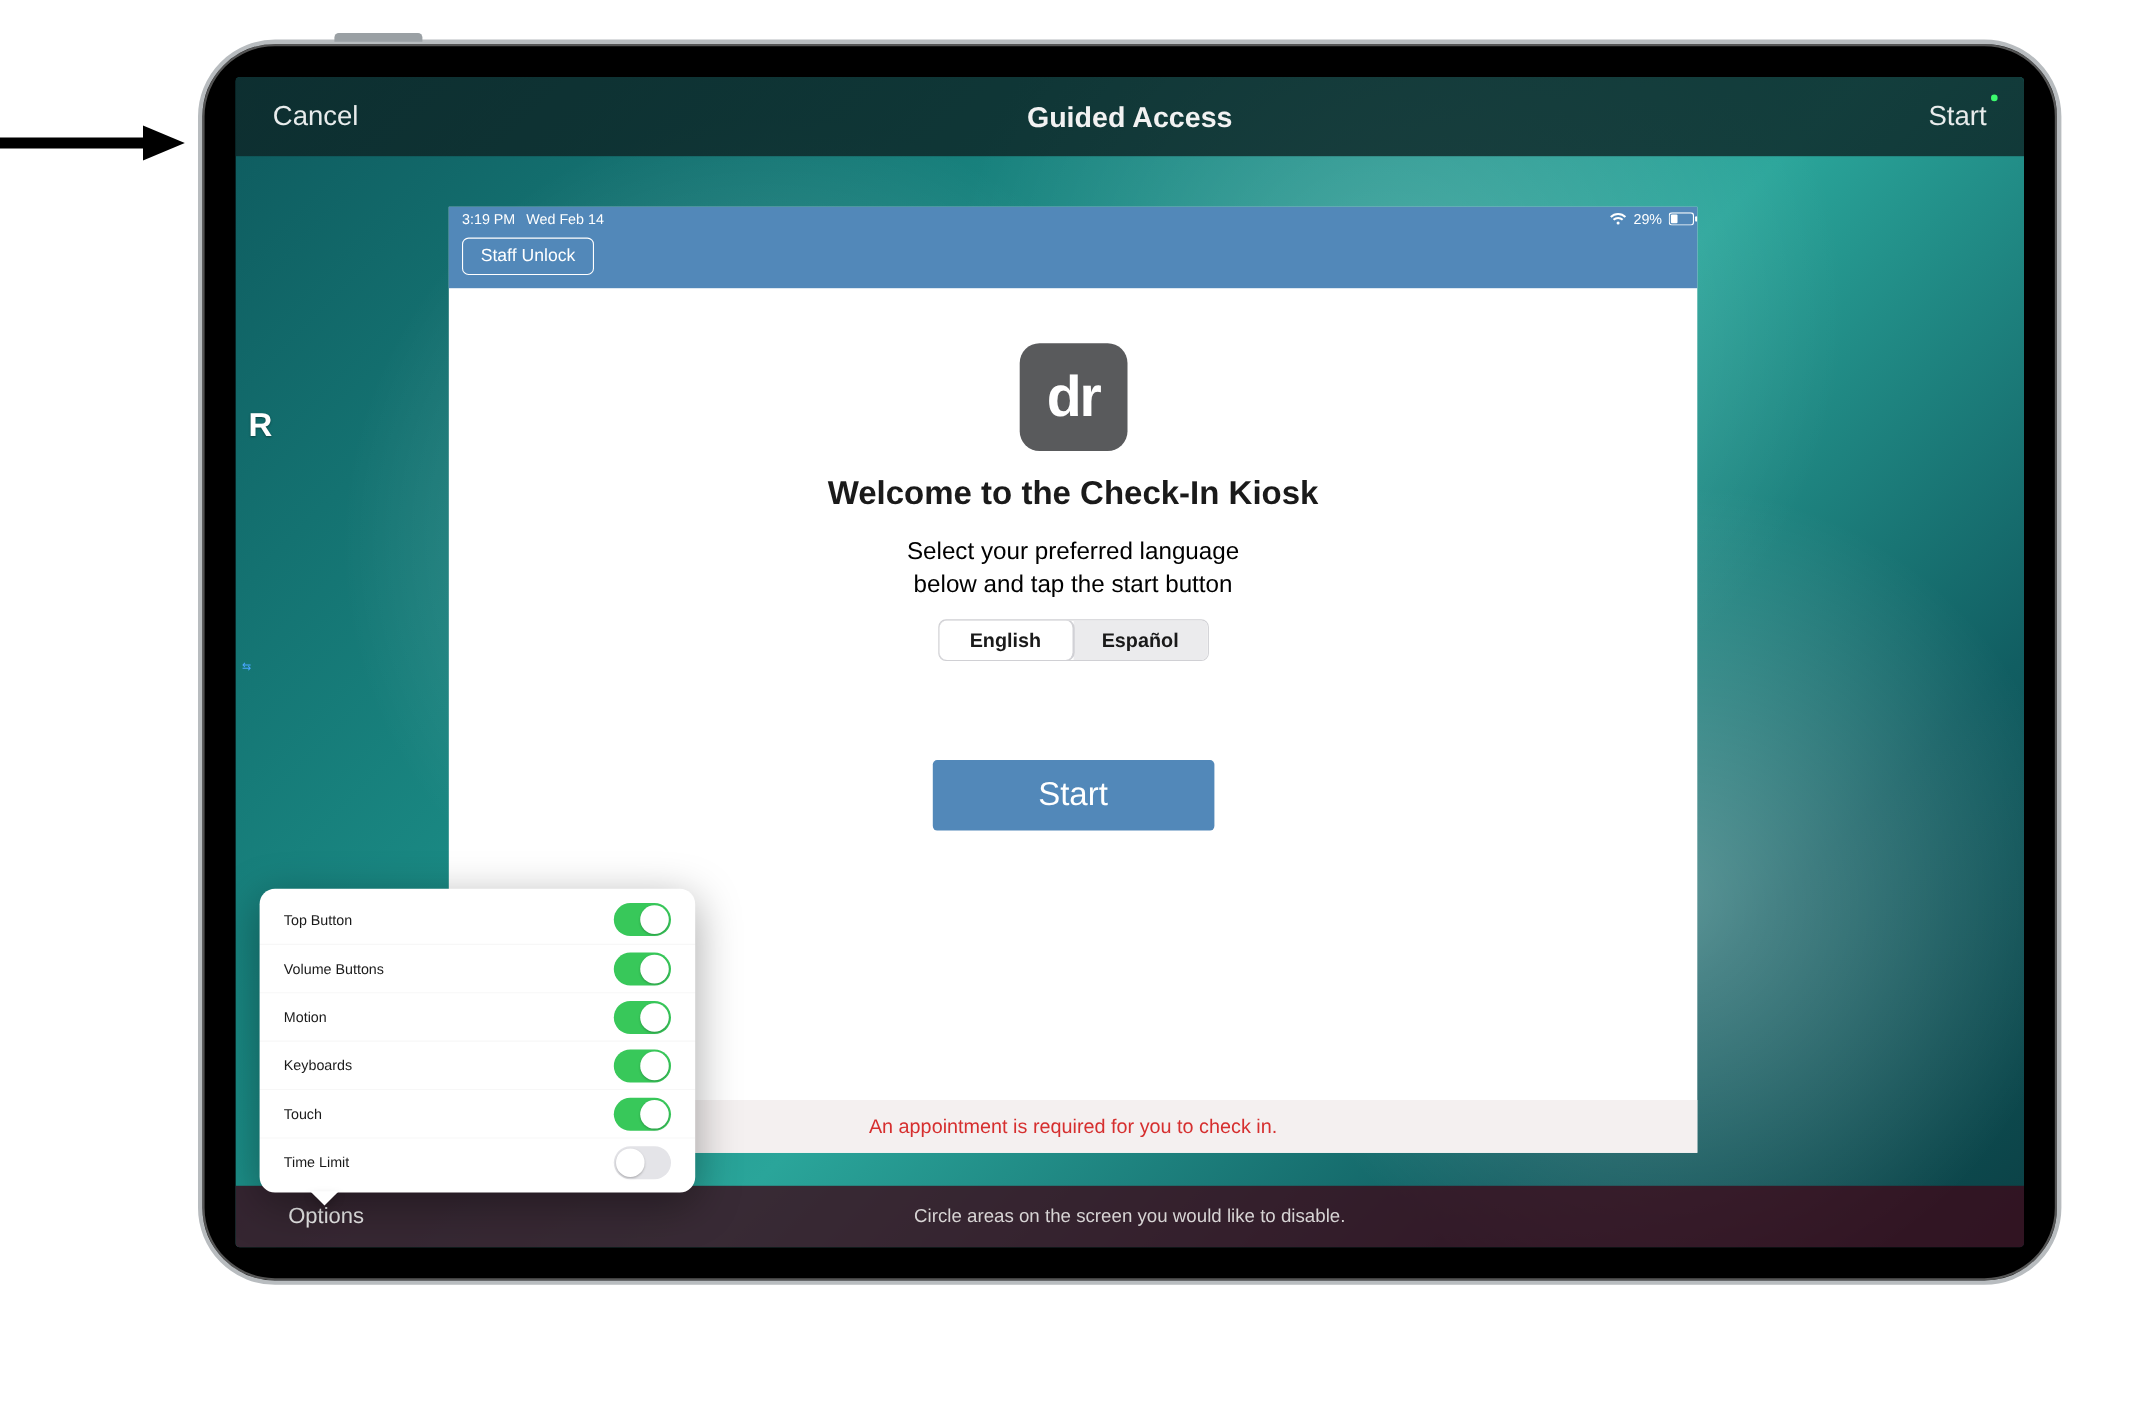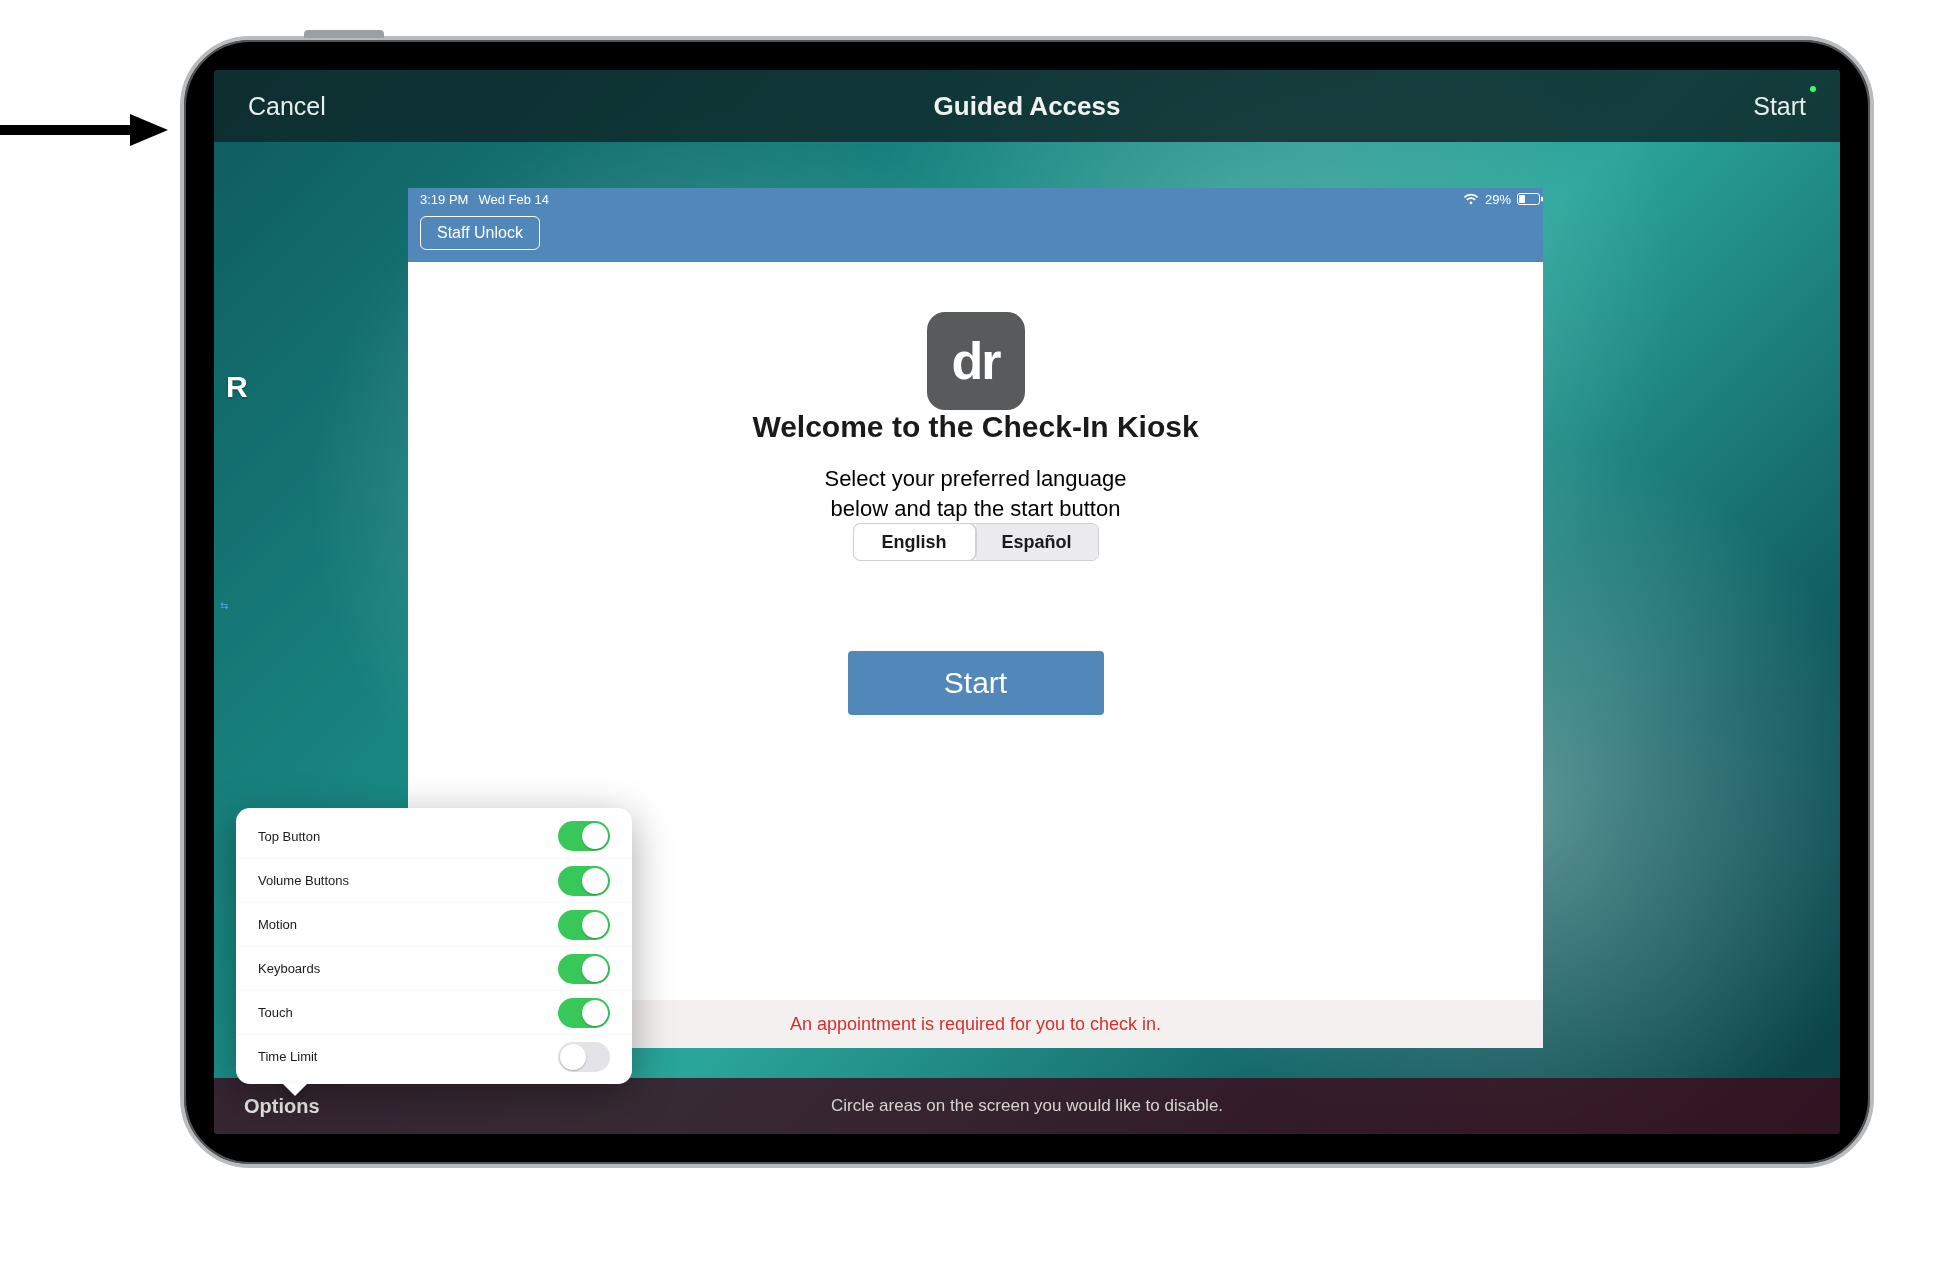--- a/index.html
+++ b/index.html
@@ -119,31 +119,33 @@
   .logo {
     width: 98px; height: 98px;
     border-radius: 18px;
     background: #595a5c;
     color: #fff;
     display: flex; align-items: center; justify-content: center;
     font-size: 52px; font-weight: 600;
     letter-spacing: -2px;
   }
   .welcome {
+    margin-top: 22px;
     font-size: 30px; font-weight: 700;
     color: #1a1a1a;
   }
   .subtitle {
     margin-top: 20px;
     text-align: center;
     color: #000000;
     font-size: 22px;
     line-height: 1.35;
   }
   .lang {
+    margin-top: 18px;
     display: flex;
     border-radius: 7px;
     overflow: hidden;
     border: 1px solid #d0d0d4;
   }
   .lang-opt {
     width: 122px; height: 36px;
     display: flex; align-items: center; justify-content: center;
     font-size: 18px; font-weight: 600;
     background: #ebebed; color: #1a1a1a;
@@ -180,21 +182,21 @@
     background: rgba(60, 8, 24, 0.78);
     display: flex; align-items: center;
     padding: 0 30px;
     font-size: 20px;
     color: #e8e8e8;
   }
   .ga-footer .hint {
     position: absolute; left: 0; right: 0; text-align: center;
     font-size: 17px; color: #d7d4d4;
   }
-  .ga-options { z-index: 2; font-weight: 700; }
+  .ga-options { z-index: 2; font-weight: 400; margin-left: 18px; }
 
   
   .popover {
     position: absolute;
     left: 22px; bottom: 50px;
     width: 396px;
     background: #fff;
     border-radius: 14px;
     box-shadow: 0 10px 40px rgba(0,0,0,.35);
     color: #1a1a1a;

